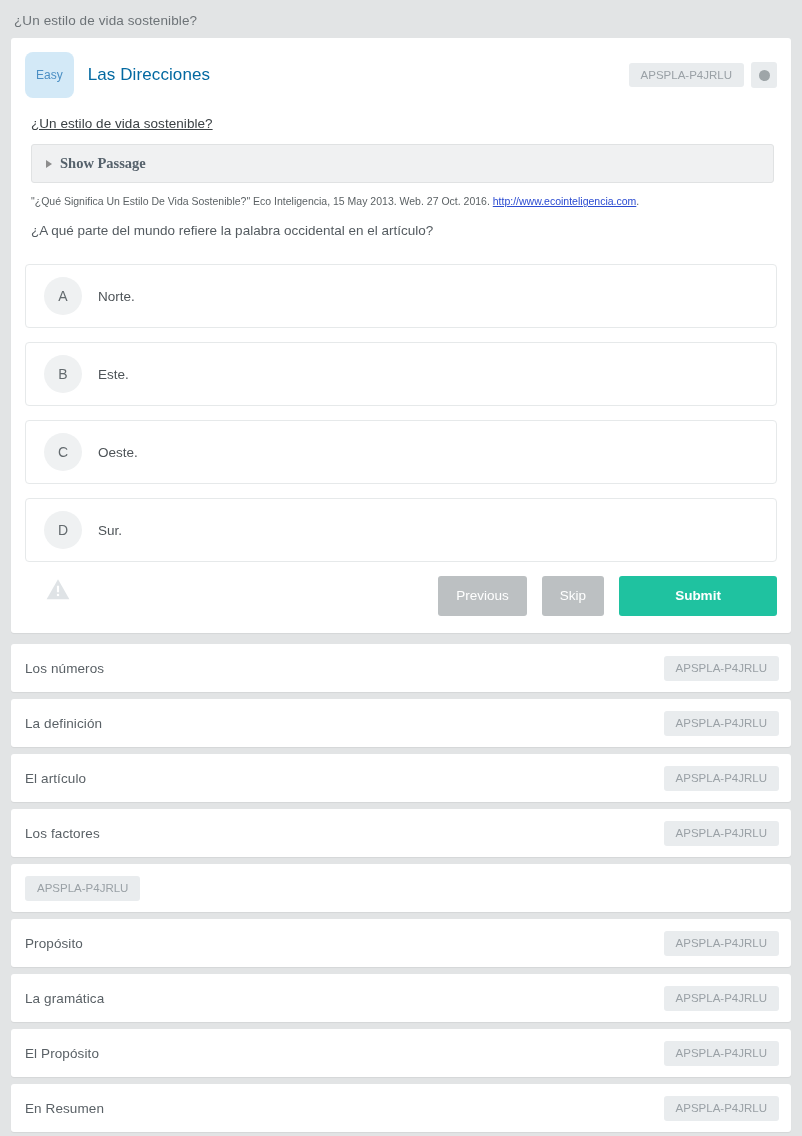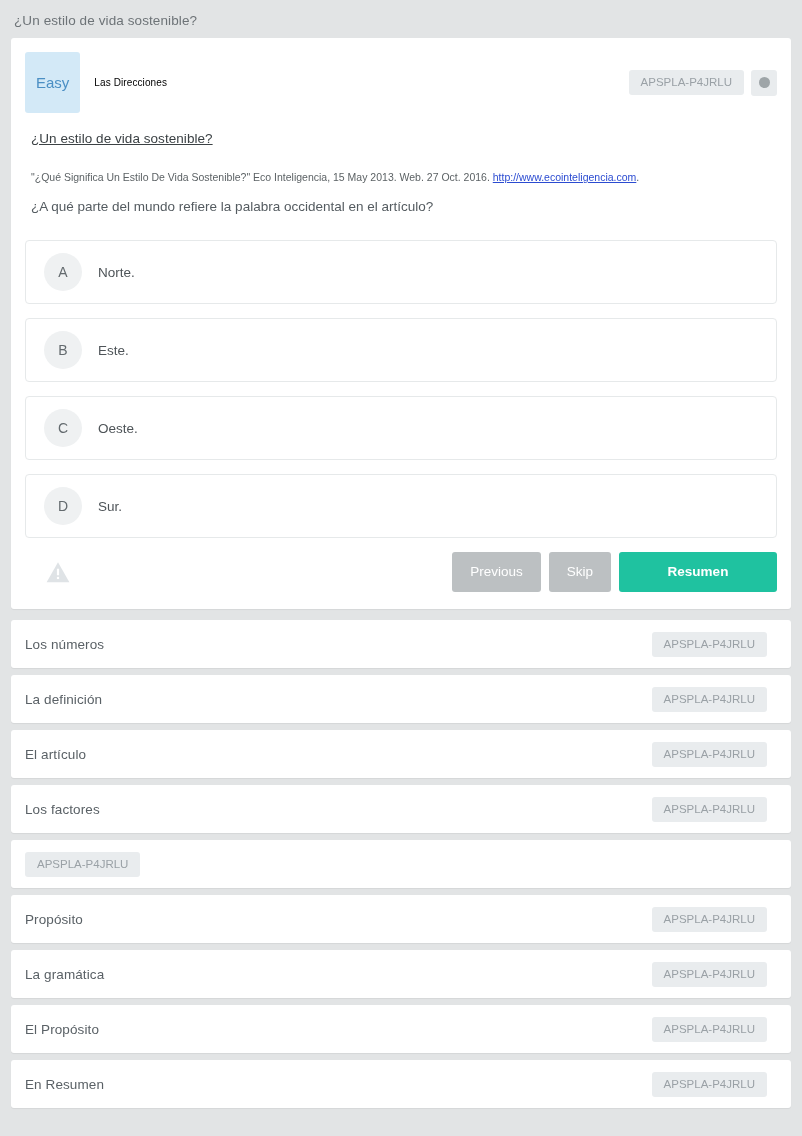--- a/index.html
+++ b/index.html
@@ -40,31 +40,31 @@
 
   .q-header {
     display: flex;
     align-items: center;
     padding: 14px 14px 6px 14px;
   }
 
   .badge-easy {
     background: #d3e9f7;
     color: #4b8fc4;
-    font-size: 15px;
-    padding: 23px 11px;
-    border-radius: 3px;
+    font-size: 12px;
+    padding: 17px 11px;
+    border-radius: 8px;
     line-height: 1;
     margin-right: 14px;
     white-space: nowrap;
   }
 
   .q-topic {
-    font-size: 10px;
-    color: #000000;
+    font-size: 17px;
+    color: #0369a1;
     flex: 1;
     letter-spacing: 0.1px;
   }
 
   .code-tag {
     background: #e9ecee;
     color: #9aa1a6;
     font-size: 11.5px;
     padding: 6px 12px;
     border-radius: 3px;
@@ -173,23 +173,23 @@
     margin-right: 16px;
   }
   .option-text {
     font-size: 13.5px;
     color: #4e5458;
   }
 
   
   .actions {
     display: flex;
-    align-items: center;
     padding: 0 14px 17px 24px;
     margin-top: 6px;
+    gap: 7px;
   }
   .warn-icon { width: 26px; height: 26px; display:block; margin-left: 10px;}
   .spacer { flex: 1; }
 
   .btn {
     border: none;
     border-radius: 3px;
     color: #ffffff;
     font-size: 13.5px;
     font-family: "Liberation Sans", sans-serif;
@@ -209,21 +209,21 @@
 
   
   .list { margin: 11px 11px 0 11px; }
   .list-item {
     background: #ffffff;
     border-radius: 3px;
     box-shadow: 0 1px 1px rgba(0,0,0,0.06);
     height: 48px;
     display: flex;
     align-items: center;
-    padding: 0 24px 0 14px;
+    padding: 0 12px 0 14px;
     margin-bottom: 7px;
     cursor: pointer;
     gap: 41px;
   }
   .list-label {
     font-size: 13.5px;
     color: #5a6166;
     flex: 1;
     letter-spacing: 0.1px;
   }
@@ -244,20 +244,24 @@
       <span class="code-tag">APSPLA-P4JRLU</span>
       <span class="status-dot-wrap">
         <span class="status-dot"></span>
       </span>
     </div>
 
     <div class="q-body">
 
       <a class="q-title-link">¿Un estilo de vida sostenible?</a>
 
+      <div class="passage-panel">
+        <span class="caret-right"></span>
+        <span class="passage-label">Show Passage</span>
+      </div>
 
       <div class="citation">
         <span>"¿Qué Significa Un Estilo De Vida Sostenible?" Eco Inteligencia, 15 May 2013. Web. 27 Oct. 2016. </span><a>http://www.ecointeligencia.com</a><span>.</span>
       </div>
 
       <div class="q-prompt">¿A qué parte del mundo refiere la palabra occidental en el artículo?</div>
     </div>
 
     <div class="options">
 
@@ -284,21 +288,21 @@
 
     <div class="actions">
       <svg class="warn-icon" viewBox="0 0 24 24">
         <path d="M12 3 L22.5 21.5 L1.5 21.5 Z" fill="#dfe3e6"></path>
         <rect x="11" y="9" width="2" height="6" fill="#ffffff"></rect>
         <rect x="11" y="16.5" width="2" height="2" fill="#ffffff"></rect>
       </svg>
       <span class="spacer"></span>
       <button class="btn btn-grey">Previous</button>
       <button class="btn btn-grey">Skip</button>
-      <button class="btn btn-submit">Resumen</button>
+      <button class="btn btn-submit">Submit</button>
     </div>
   </div>
 
   <div class="list">
 
     <div class="list-item">
       <span class="list-label">Los números</span>
       <span class="code-tag">APSPLA-P4JRLU</span>
     </div>
 

